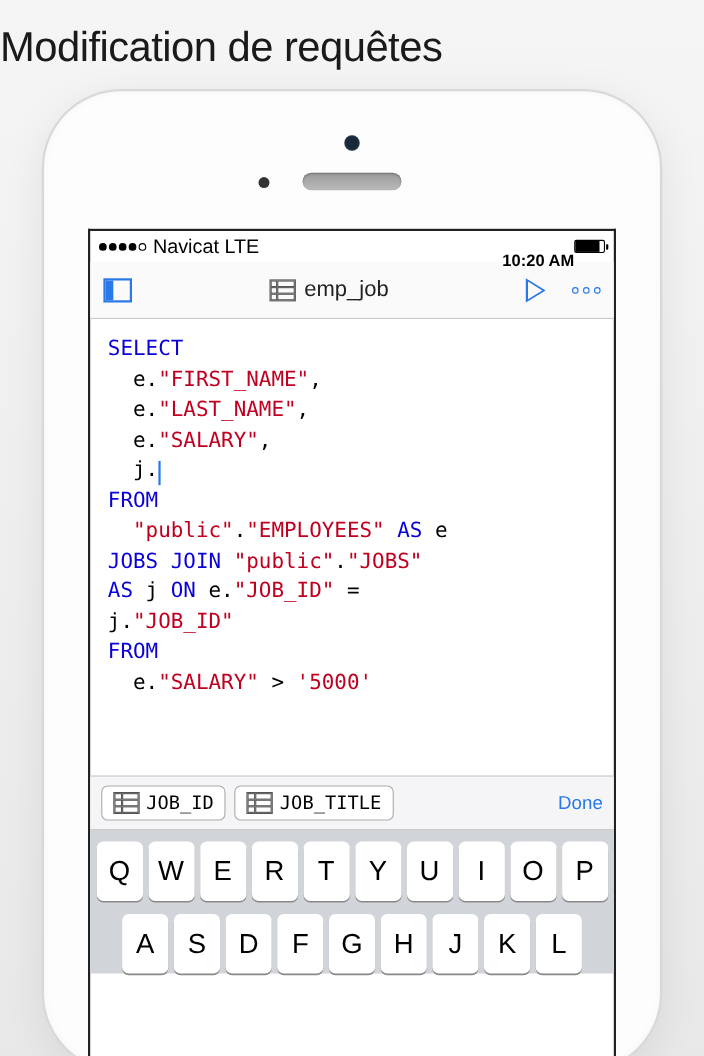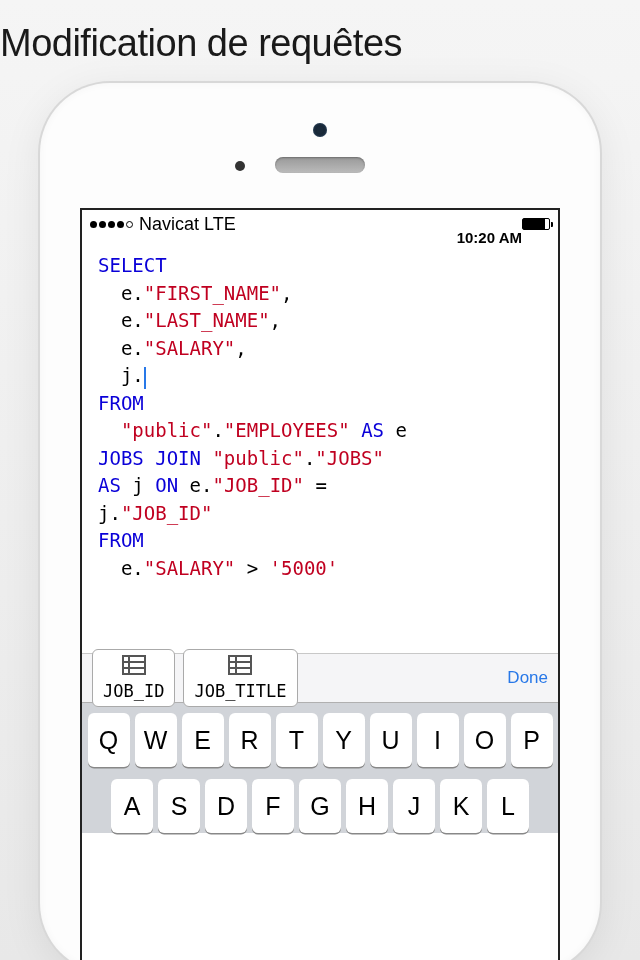--- a/index.html
+++ b/index.html
@@ -162,21 +162,20 @@
       padding: 0 10px;
       gap: 8px;
     }
     .sugg {
       display: flex; align-items: center; gap: 6px;
       border: 1px solid #aaa; border-radius: 6px;
       padding: 5px 10px;
       background: #fff;
       font-family: Menlo, monospace;
       font-size: 17px;
-      flex-direction: column;
     }
     .done-btn { margin-left: auto; color: #2878e8; font-size: 17px; font-weight: 400; }
     .keyboard {
       background: #d1d4d9;
       padding: 10px 5px 0;
     }
     .kb-row { display: flex; gap: 5px; margin-bottom: 12px; justify-content: center; }
     .key {
       flex: 1;
       height: 54px;
@@ -212,20 +211,42 @@
           <div class="dot-f"></div>
           <div class="dot-e"></div>
       </div>
       <span class="carrier">Navicat LTE</span>
       <span class="sb-time">10:20 AM</span>
       <div class="battery">
           <div class="battery-fill"></div>
         </div>
     </div>
 
+    <div class="nav-bar">
+      <div class="sidebar-btn">
+          <div class="l"></div>
+        </div>
+      <div class="nav-title-wrap">
+        <div class="table-icon">
+            <div></div>
+            <div></div>
+            <div></div>
+            <div></div>
+            <div></div>
+            <div></div>
+          </div>
+        <span class="nav-title">emp_job</span>
+      </div>
+      <div class="play-btn"></div>
+      <div class="more-btn">
+          <span></span>
+          <span></span>
+          <span></span>
+        </div>
+    </div>
 
     <div class="code-area"><span class="kw">SELECT</span>
 <span>  e.</span><span class="ident">"FIRST_NAME"</span><span>,</span>
 <span>  e.</span><span class="ident">"LAST_NAME"</span><span>,</span>
 <span>  e.</span><span class="ident">"SALARY"</span><span>,</span>
 <span>  j.</span><span class="cursor"></span>
 <span class="kw">FROM</span>
 <span>  </span><span class="ident">"public"</span><span>.</span><span class="ident">"EMPLOYEES"</span><span class="kw"> AS</span><span> e</span>
 <span class="kw">JOBS JOIN </span><span class="ident">"public"</span><span>.</span><span class="ident">"JOBS"</span>
 <span class="kw">AS</span><span> j </span><span class="kw">ON</span><span> e.</span><span class="ident">"JOB_ID"</span><span> =</span>

